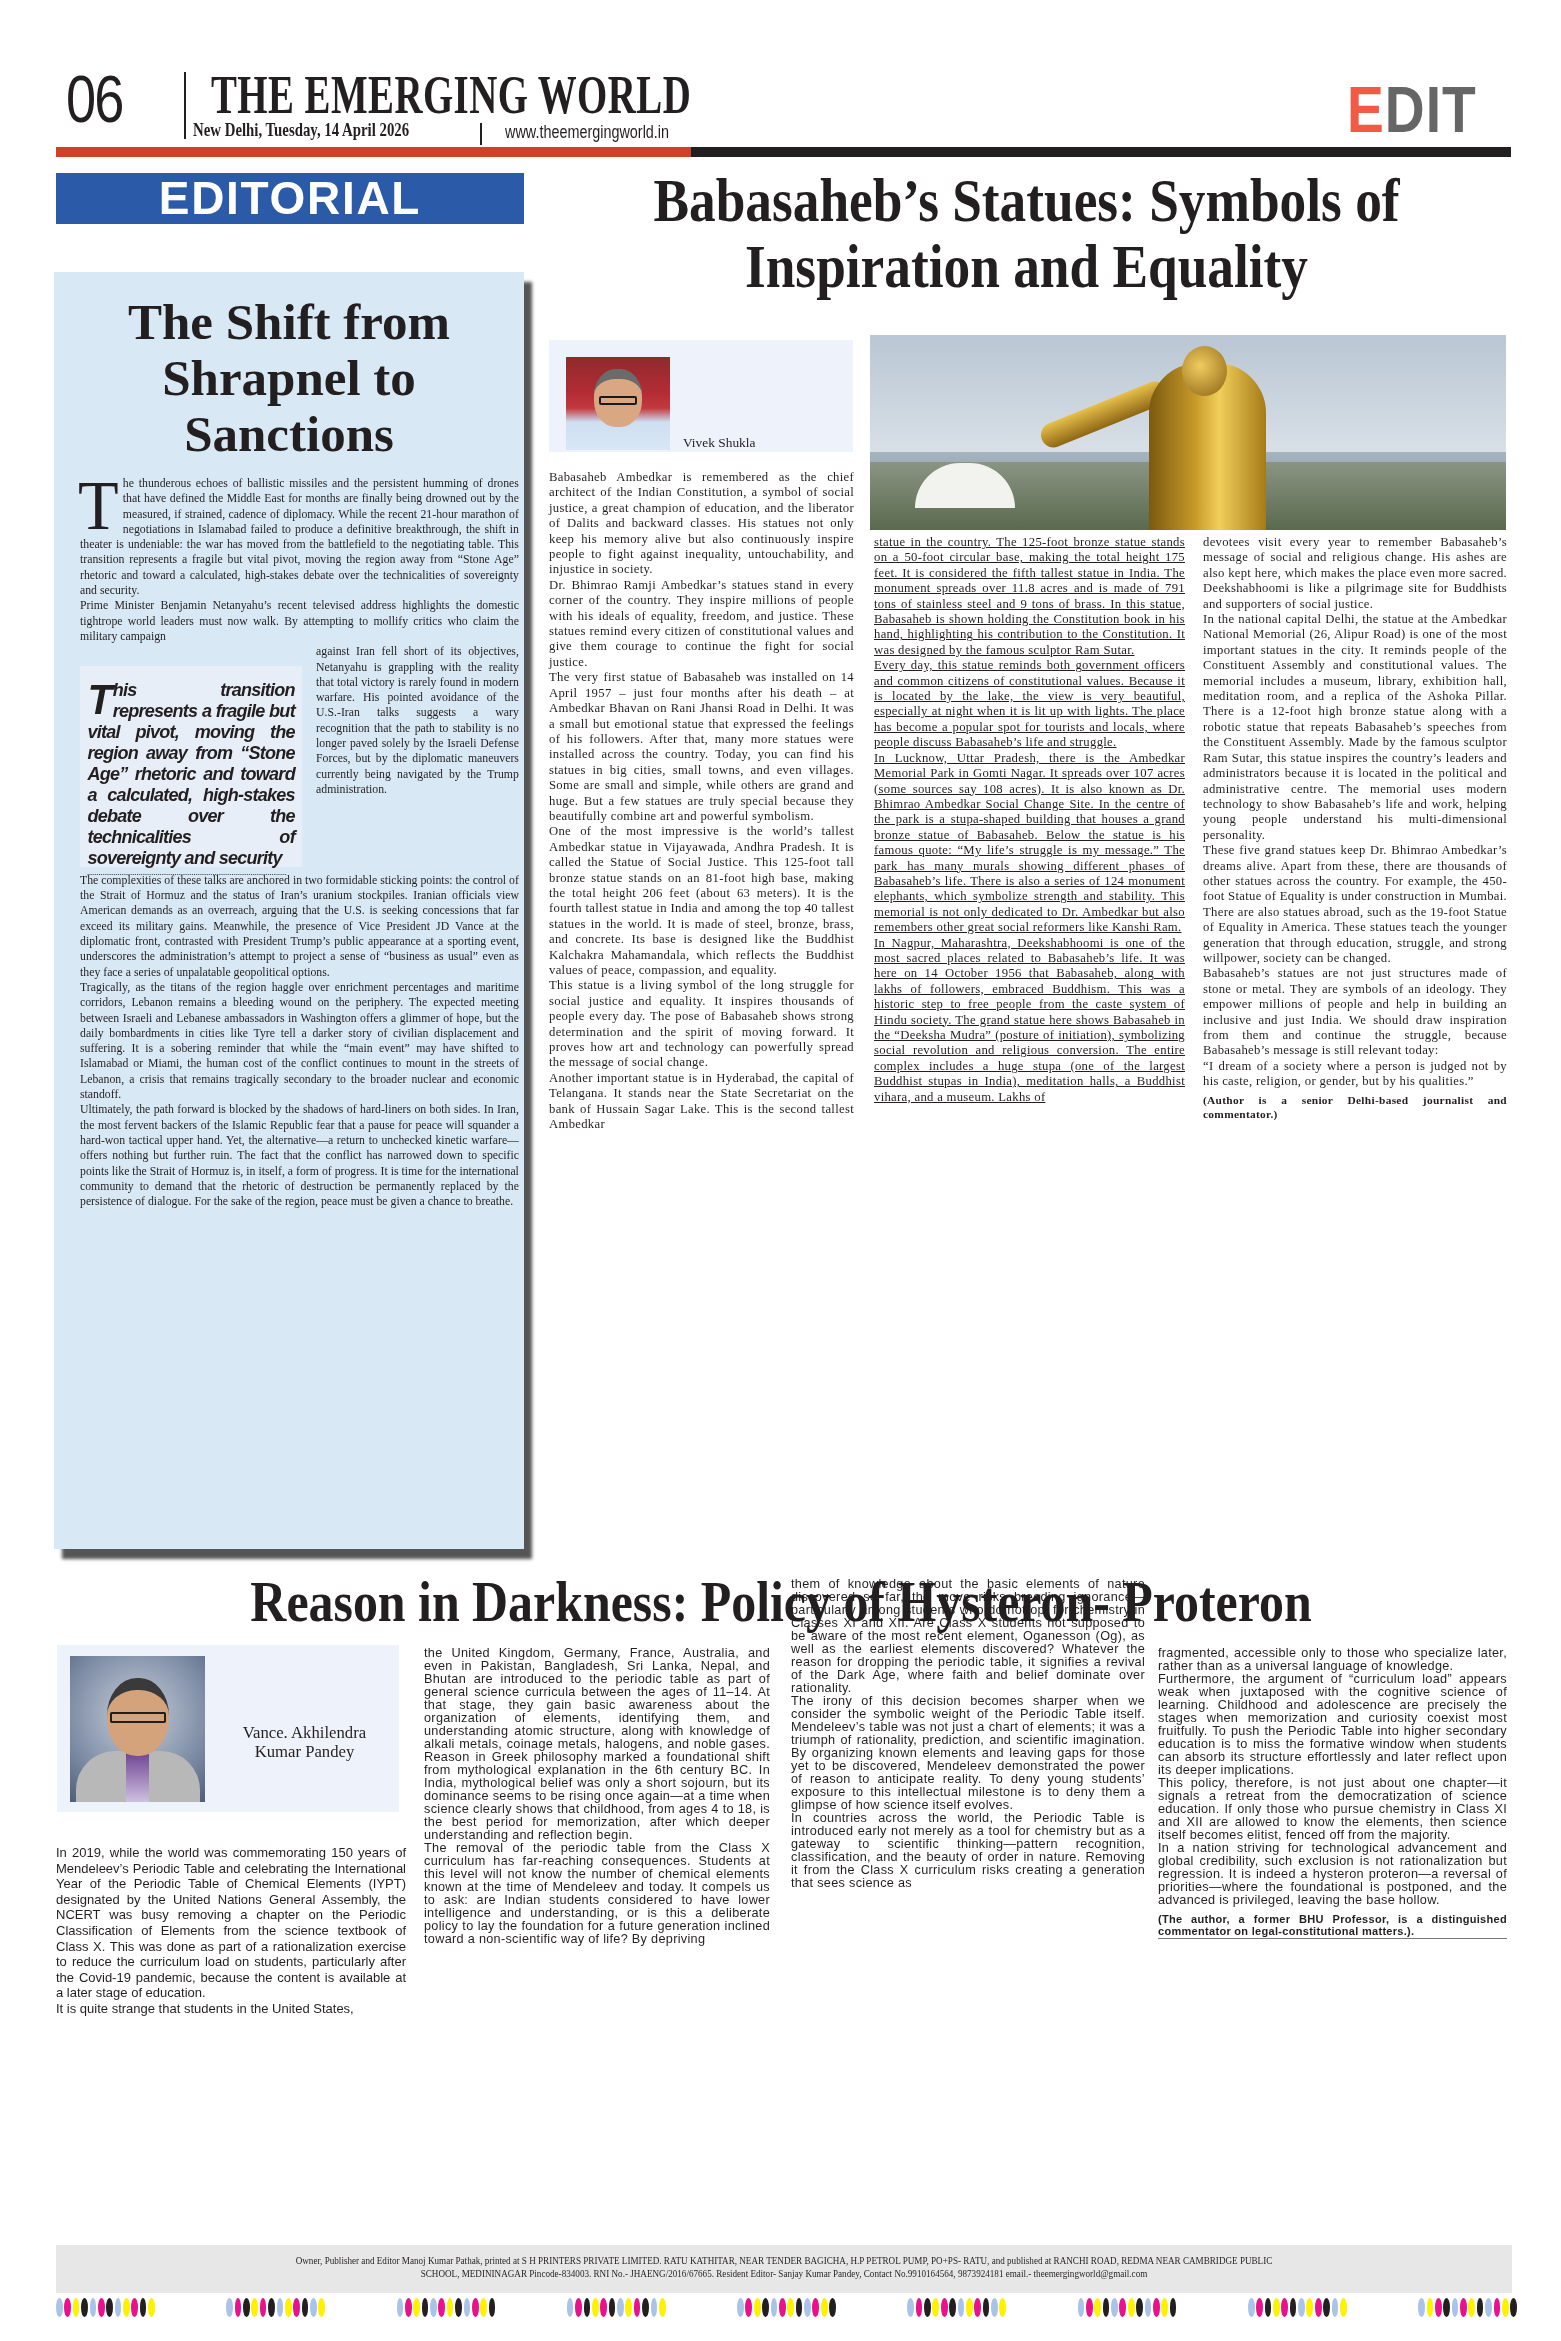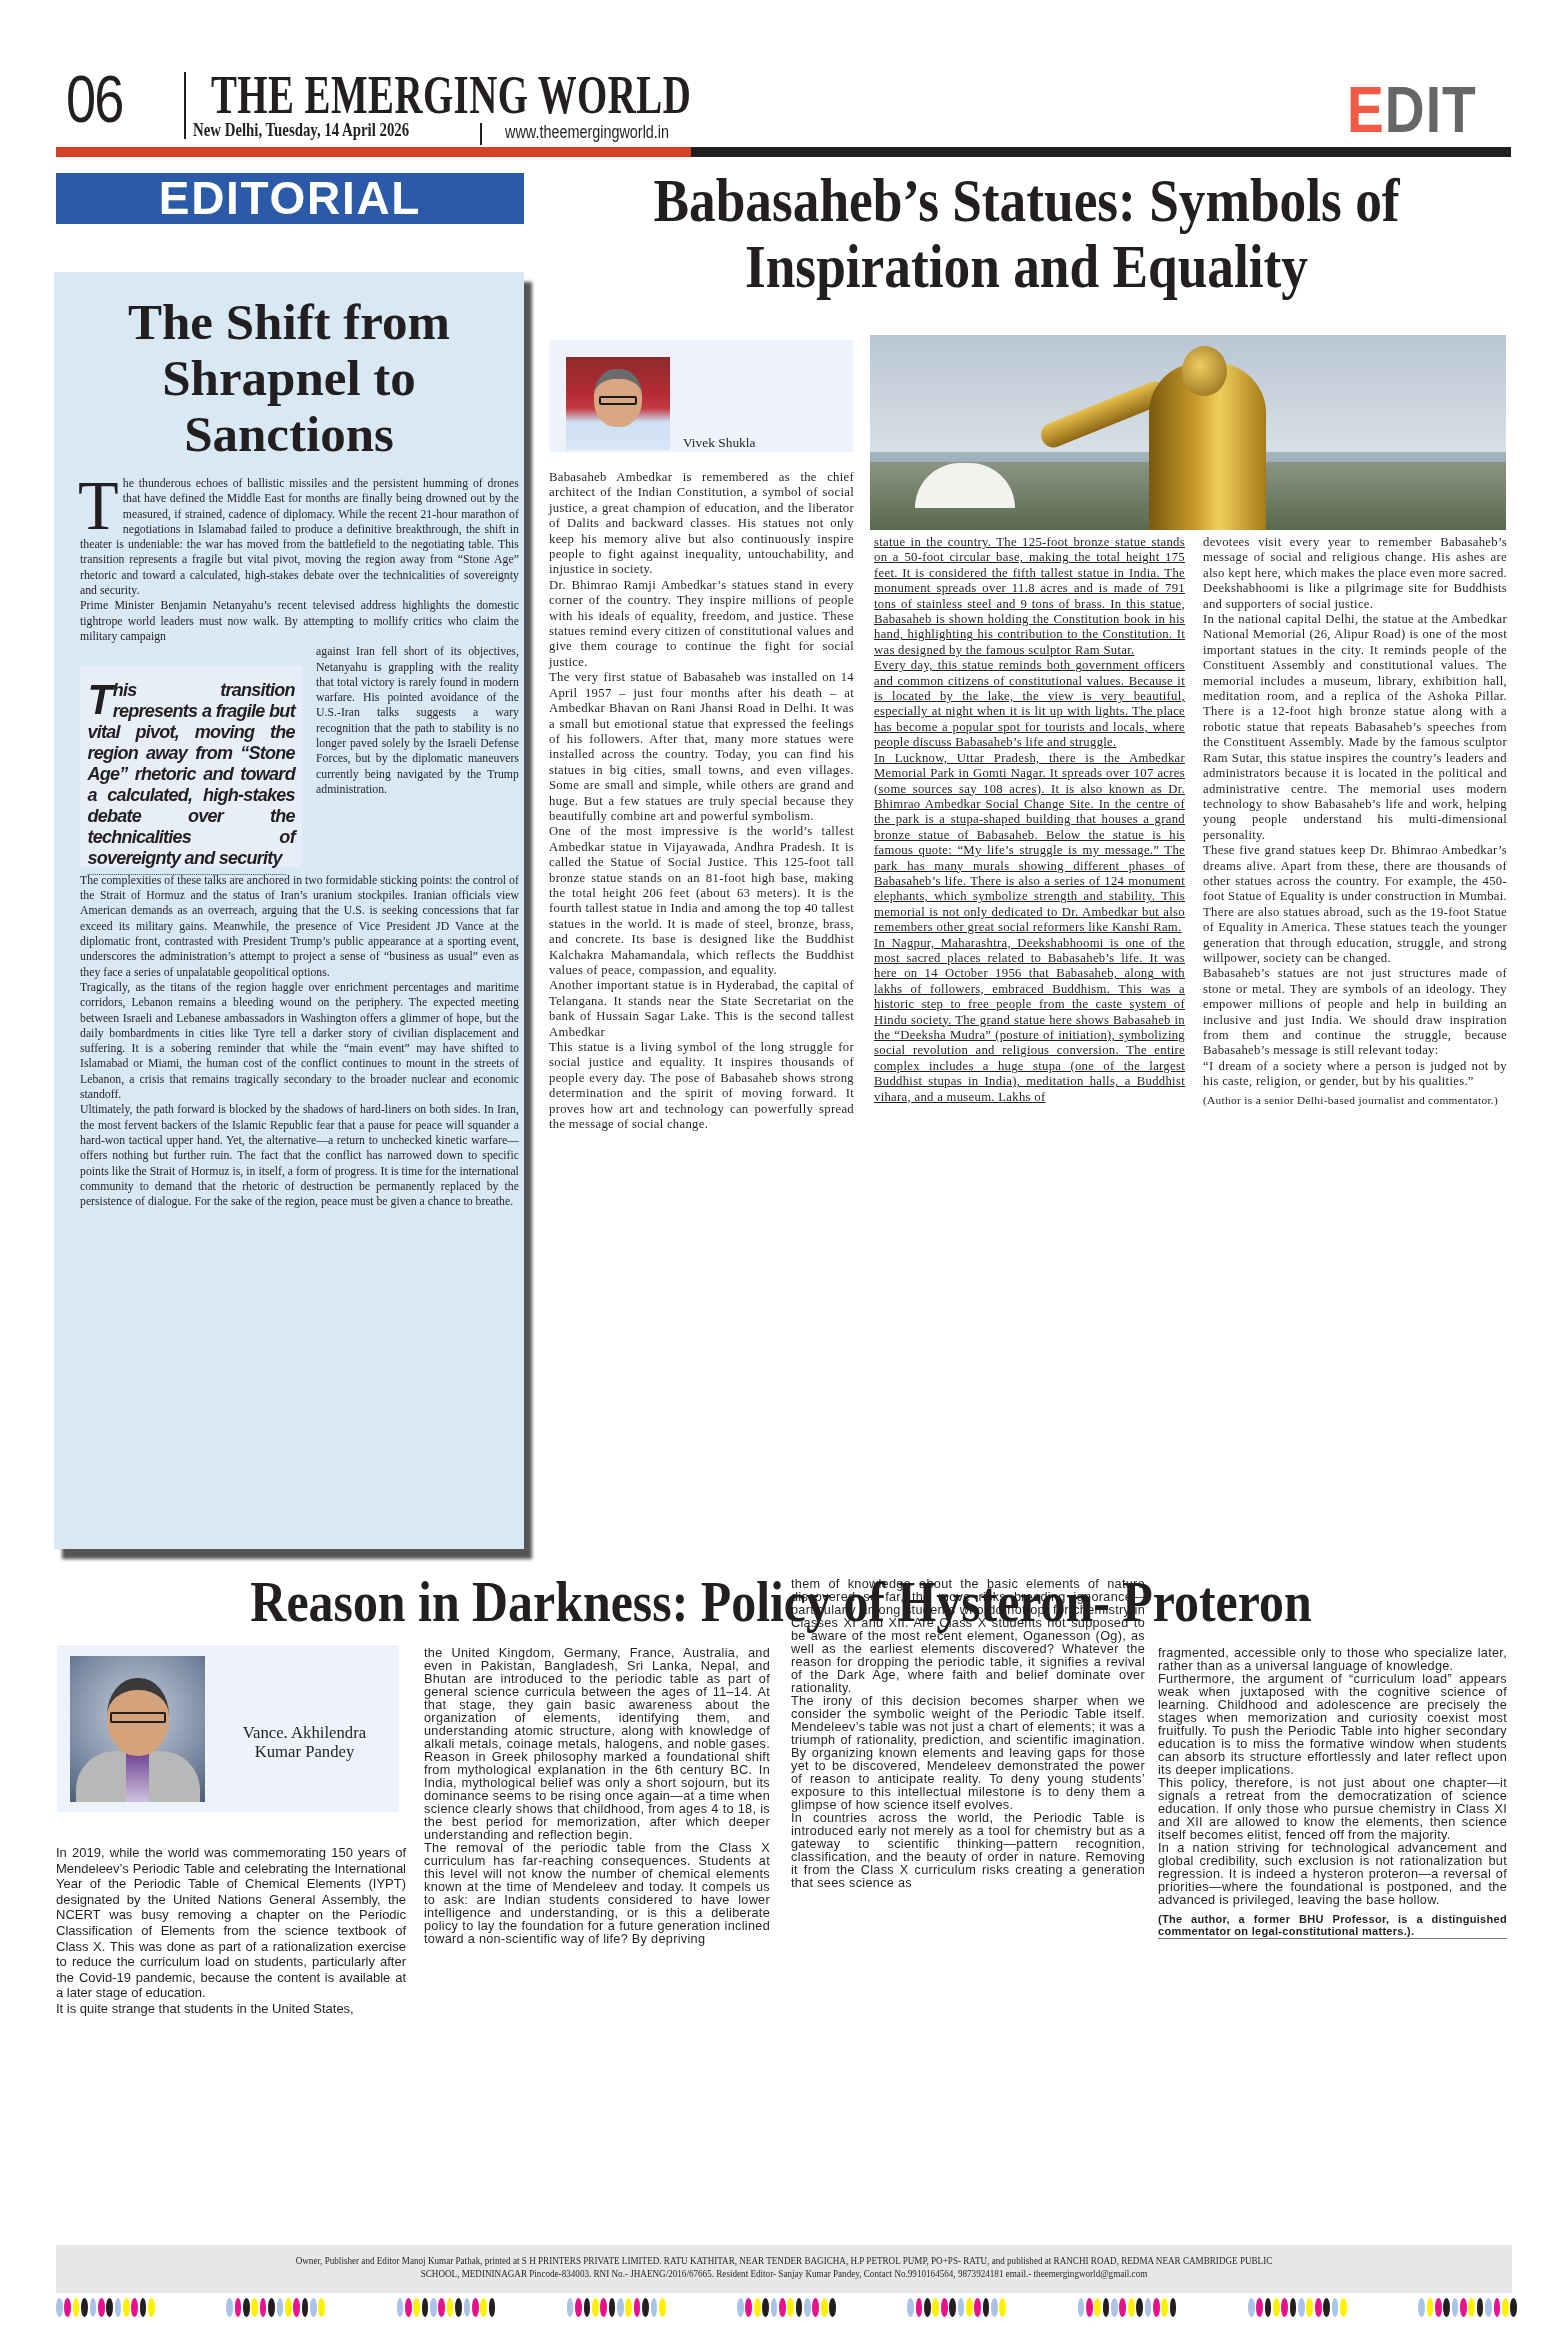--- a/index.html
+++ b/index.html
@@ -46,21 +46,21 @@
   .statue-photo .statue-head { position: absolute; left: 312px; top: 11px; width: 45px; height: 50px; background: radial-gradient(circle at 40% 40%, #f0cc60, #8a6212); border-radius: 50%; }
   .statue-photo .statue-arm { position: absolute; left: 167px; top: 67px; width: 134px; height: 24.5px; background: linear-gradient(180deg,#e7c04c,#8e6614); transform: rotate(-22deg); border-radius: 12.3px; }
   .statue-photo .hill { position:absolute; left:0; bottom:0; width:100%; height:35%; background: linear-gradient(180deg,#8a9483,#5a6a4e); }
   .statue-photo .dome { position:absolute; left:45px; bottom:22px; width:100px; height:45px; background:#f2f2ee; border-radius: 50px 50px 0 0; }
 
   .col-text { position: absolute; font-family: "Liberation Serif", serif; font-size: 12.7px; line-height: 15.4px; text-align: justify; color: #231f20; letter-spacing: 0.3px; }
   .col-text p { margin: 0; }
   .col1 { left: 549px; top: 470px; width: 305px; }
   .col2 { left: 874px; top: 535px; width: 311px; text-decoration: underline; }
   .col3 { left: 1203px; top: 535px; width: 304px; }
-  .credit { font-weight: normal; margin-top: 4.5px !important; font-size: 11.4px; line-height: 13.4px; }
+  .credit { font-weight: bold; margin-top: 4.5px !important; font-size: 11.4px; line-height: 13.4px; }
 
   
   .headline2 { position: absolute; left: 56px; top: 1571px; width: 1450px; text-align: center; font-family: "Liberation Serif", serif; font-weight: bold; font-size: 58px; line-height: 61px; transform: scaleX(0.86); transform-origin: center top; color: #231f20; }
   .byline-box2 { position: absolute; left: 57px; top: 1645px; width: 342px; height: 167px; background: #eef3fb; }
   .author2-photo { position: absolute; left: 13px; top: 11px; width: 135px; height: 146px; background: radial-gradient(circle at 50% 40%, #c7cfda 0%, #7b8aa3 65%, #4f5d78 100%); overflow: hidden; }
   .author2-photo .suit { position: absolute; left: 5.6px; top: 95px; width: 124px; height: 67px; background: #b8b8b8; border-radius: 39px 39px 0 0; }
   .author2-photo .tie { position: absolute; left: 56px; top: 95px; width: 23.4px; height: 56px; background: linear-gradient(180deg,#6c3f8f,#d8cde8); }
   .author2-photo .face { position: absolute; left: 37px; top: 22px; width: 62px; height: 78px; border-radius: 48%; background: #d4a27b; border-top: 12.3px solid #3a3a3a; }
   .author2-photo .glasses { position: absolute; left: 40px; top: 56px; width: 56px; height: 11px; border: 2.2px solid #1f1f1f; border-radius: 1.7px; }
   .author2-name { position: absolute; left: 164px; top: 78px; width: 167px; text-align: center; font-family: "Liberation Serif", serif; font-size: 16.7px; line-height: 19px; color: #231f20; }
@@ -129,22 +129,22 @@
   <div class="statue-arm"></div>
   <div class="statue-body"></div>
   <div class="statue-head"></div>
 </div>
 
 <div class="col-text col1">
   <p>Babasaheb Ambedkar is remembered as the chief architect of the Indian Constitution, a symbol of social justice, a great champion of education, and the liberator of Dalits and backward classes. His statues not only keep his memory alive but also continuously inspire people to fight against inequality, untouchability, and injustice in society.</p>
   <p>Dr. Bhimrao Ramji Ambedkar’s statues stand in every corner of the country. They inspire millions of people with his ideals of equality, freedom, and justice. These statues remind every citizen of constitutional values and give them courage to continue the fight for social justice.</p>
   <p>The very first statue of Babasaheb was installed on 14 April 1957 – just four months after his death – at Ambedkar Bhavan on Rani Jhansi Road in Delhi. It was a small but emotional statue that expressed the feelings of his followers. After that, many more statues were installed across the country. Today, you can find his statues in big cities, small towns, and even villages. Some are small and simple, while others are grand and huge. But a few statues are truly special because they beautifully combine art and powerful symbolism.</p>
   <p>One of the most impressive is the world’s tallest Ambedkar statue in Vijayawada, Andhra Pradesh. It is called the Statue of Social Justice. This 125-foot tall bronze statue stands on an 81-foot high base, making the total height 206 feet (about 63 meters). It is the fourth tallest statue in India and among the top 40 tallest statues in the world. It is made of steel, bronze, brass, and concrete. Its base is designed like the Buddhist Kalchakra Mahamandala, which reflects the Buddhist values of peace, compassion, and equality.</p>
+  <p>This statue is a living symbol of the long struggle for social justice and equality. It inspires thousands of people every day. The pose of Babasaheb shows strong determination and the spirit of moving forward. It proves how art and technology can powerfully spread the message of social change.</p>
   <p>Another important statue is in Hyderabad, the capital of Telangana. It stands near the State Secretariat on the bank of Hussain Sagar Lake. This is the second tallest Ambedkar</p>
-  <p>This statue is a living symbol of the long struggle for social justice and equality. It inspires thousands of people every day. The pose of Babasaheb shows strong determination and the spirit of moving forward. It proves how art and technology can powerfully spread the message of social change.</p>
 </div>
 <div class="col-text col2">
   <p>statue in the country. The 125-foot bronze statue stands on a 50-foot circular base, making the total height 175 feet. It is considered the fifth tallest statue in India. The monument spreads over 11.8 acres and is made of 791 tons of stainless steel and 9 tons of brass. In this statue, Babasaheb is shown holding the Constitution book in his hand, highlighting his contribution to the Constitution. It was designed by the famous sculptor Ram Sutar.</p>
   <p>Every day, this statue reminds both government officers and common citizens of constitutional values. Because it is located by the lake, the view is very beautiful, especially at night when it is lit up with lights. The place has become a popular spot for tourists and locals, where people discuss Babasaheb’s life and struggle.</p>
   <p>In Lucknow, Uttar Pradesh, there is the Ambedkar Memorial Park in Gomti Nagar. It spreads over 107 acres (some sources say 108 acres). It is also known as Dr. Bhimrao Ambedkar Social Change Site. In the centre of the park is a stupa-shaped building that houses a grand bronze statue of Babasaheb. Below the statue is his famous quote: “My life’s struggle is my message.” The park has many murals showing different phases of Babasaheb’s life. There is also a series of 124 monument elephants, which symbolize strength and stability. This memorial is not only dedicated to Dr. Ambedkar but also remembers other great social reformers like Kanshi Ram.</p>
   <p>In Nagpur, Maharashtra, Deekshabhoomi is one of the most sacred places related to Babasaheb’s life. It was here on 14 October 1956 that Babasaheb, along with lakhs of followers, embraced Buddhism. This was a historic step to free people from the caste system of Hindu society. The grand statue here shows Babasaheb in the “Deeksha Mudra” (posture of initiation), symbolizing social revolution and religious conversion. The entire complex includes a huge stupa (one of the largest Buddhist stupas in India), meditation halls, a Buddhist vihara, and a museum. Lakhs of</p>
 </div>
 <div class="col-text col3">
   <p>devotees visit every year to remember Babasaheb’s message of social and religious change. His ashes are also kept here, which makes the place even more sacred. Deekshabhoomi is like a pilgrimage site for Buddhists and supporters of social justice.</p>
   <p>In the national capital Delhi, the statue at the Ambedkar National Memorial (26, Alipur Road) is one of the most important statues in the city. It reminds people of the Constituent Assembly and constitutional values. The memorial includes a museum, library, exhibition hall, meditation room, and a replica of the Ashoka Pillar. There is a 12-foot high bronze statue along with a robotic statue that repeats Babasaheb’s speeches from the Constituent Assembly. Made by the famous sculptor Ram Sutar, this statue inspires the country’s leaders and administrators because it is located in the political and administrative centre. The memorial uses modern technology to show Babasaheb’s life and work, helping young people understand his multi-dimensional personality.</p>

